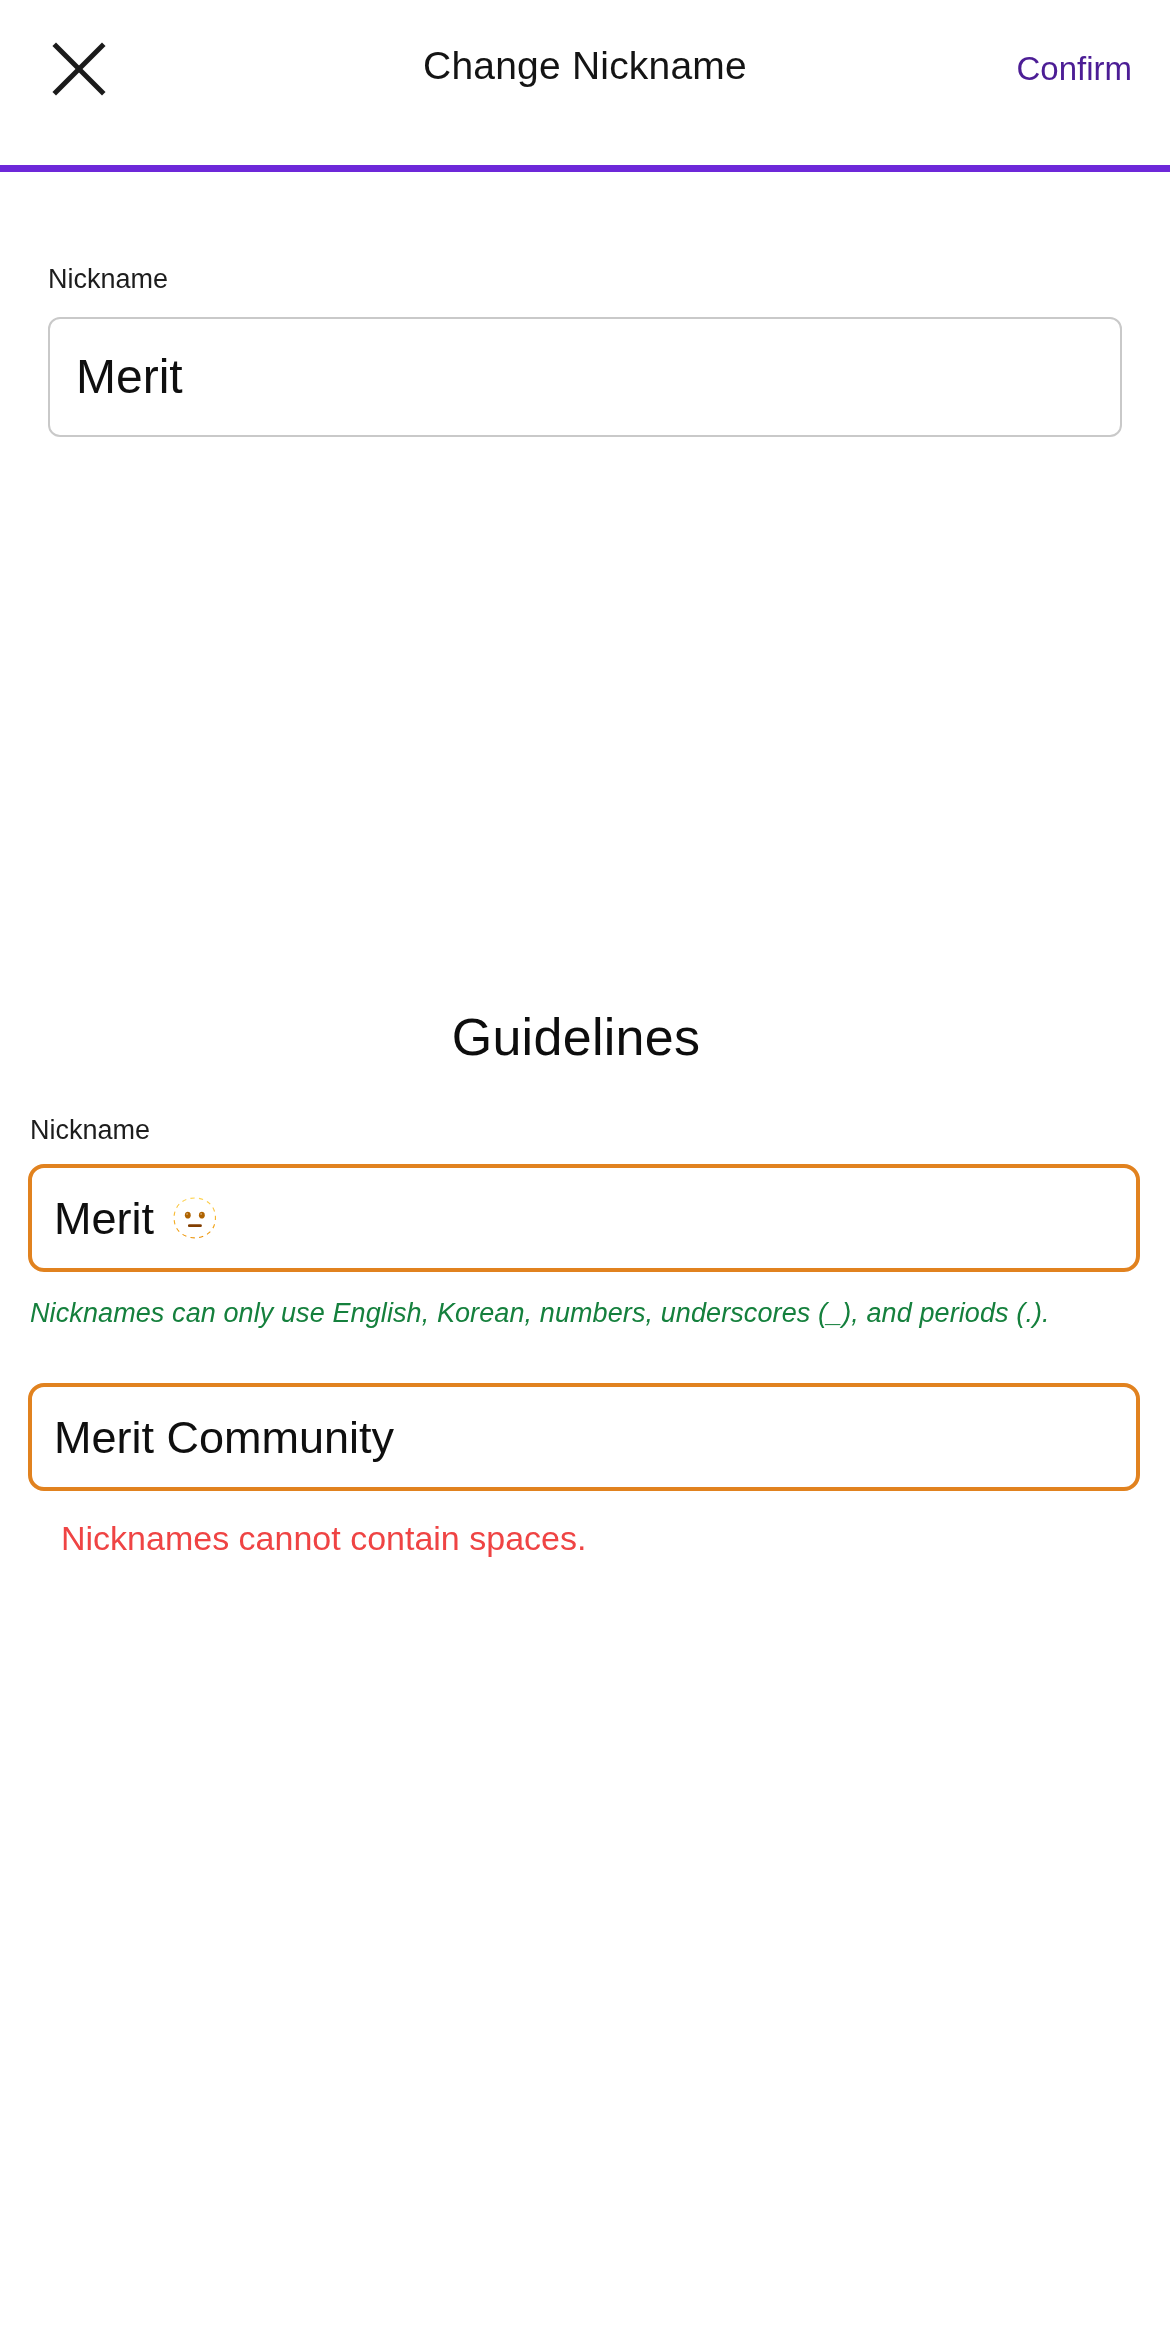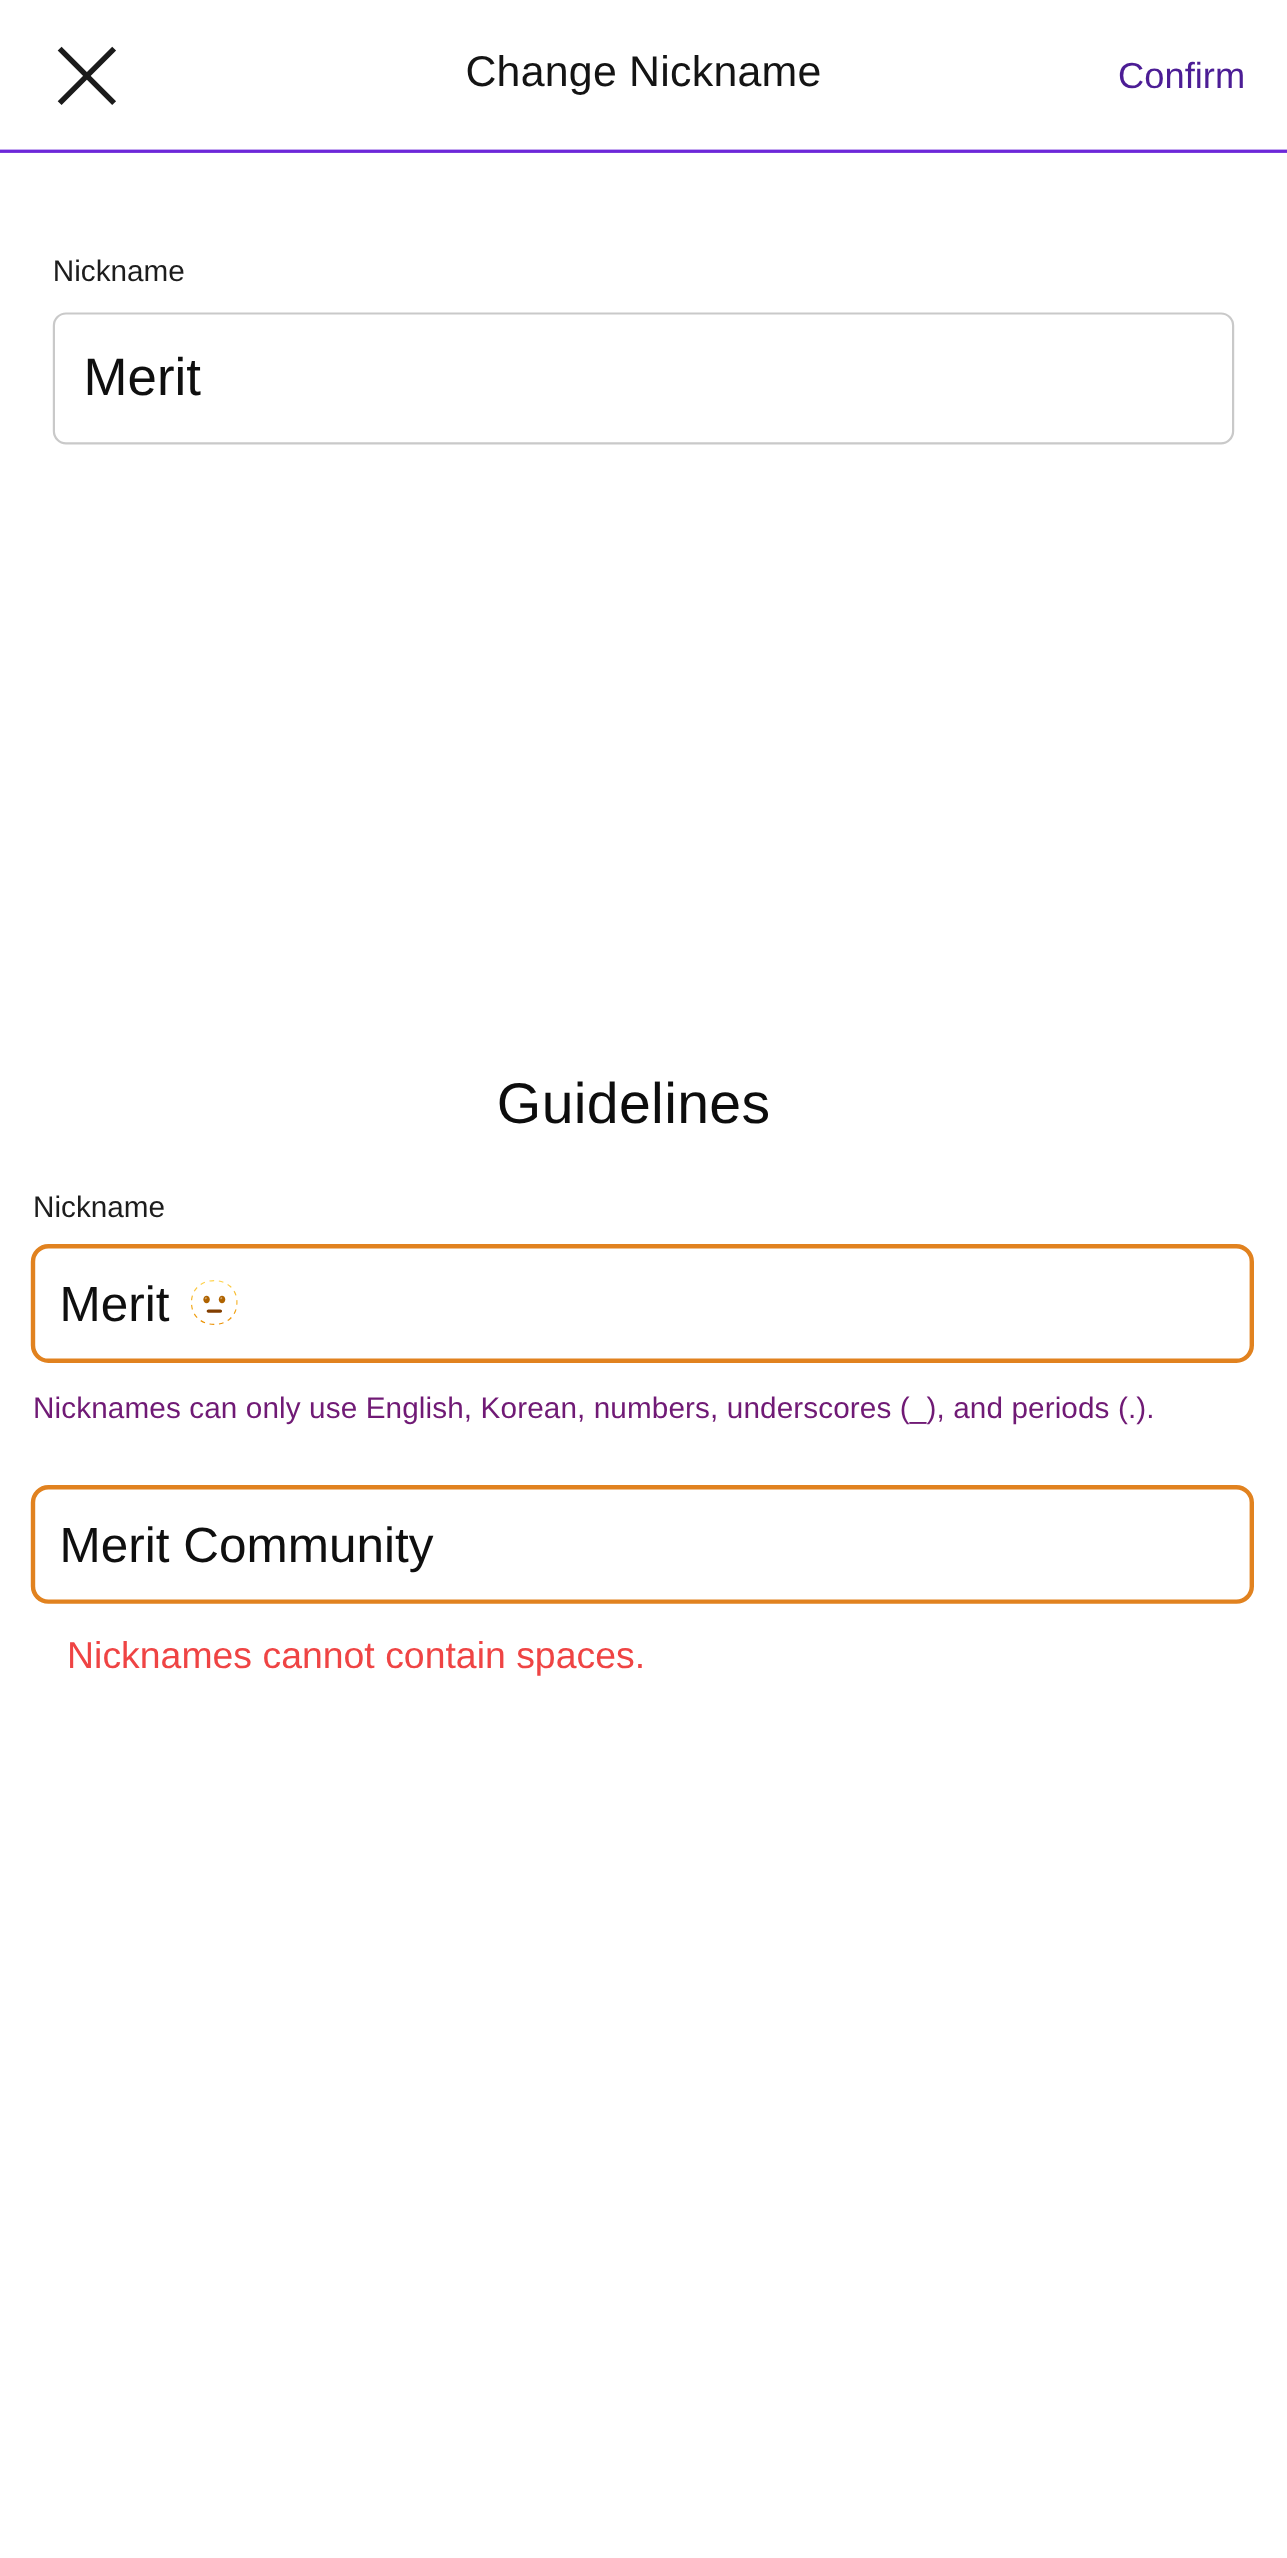--- a/index.html
+++ b/index.html
@@ -8,22 +8,22 @@
     height: 2325px;
     background: #ffffff;
     font-family: "Liberation Sans", sans-serif;
     color: #111111;
     overflow: hidden;
   }
 
   
   .topbar {
     position: relative;
-    height: 139px;
-    border-bottom: 3px solid #6d28d9;
+    height: 172px;
+    border-bottom: 7px solid #6d28d9;
     display: flex;
     align-items: center;
   }
   .close-btn {
     position: absolute;
     left: 48px;
     top: 38px;
     width: 62px;
     height: 62px;
     display: flex;
@@ -118,24 +118,25 @@
     color: #0f0f0f;
     line-height: 1;
   }
   .g-input .emoji {
     font-size: 40px;
     margin-left: 16px;
     line-height: 1;
   }
   .g-note {
     font-size: 27px;
-    color: #701a75;
+    color: #15803d;
     margin-top: 26px;
     padding-left: 2px;
     letter-spacing: 0.1px;
+    font-style: italic;
   }
   .g-note-big {
     font-size: 34px;
     color: #ef4444;
     margin-top: 28px;
     padding-left: 8px;
     margin-left: 25px;
   }
   .gap-2 { margin-top: 54px; }
 </style>

